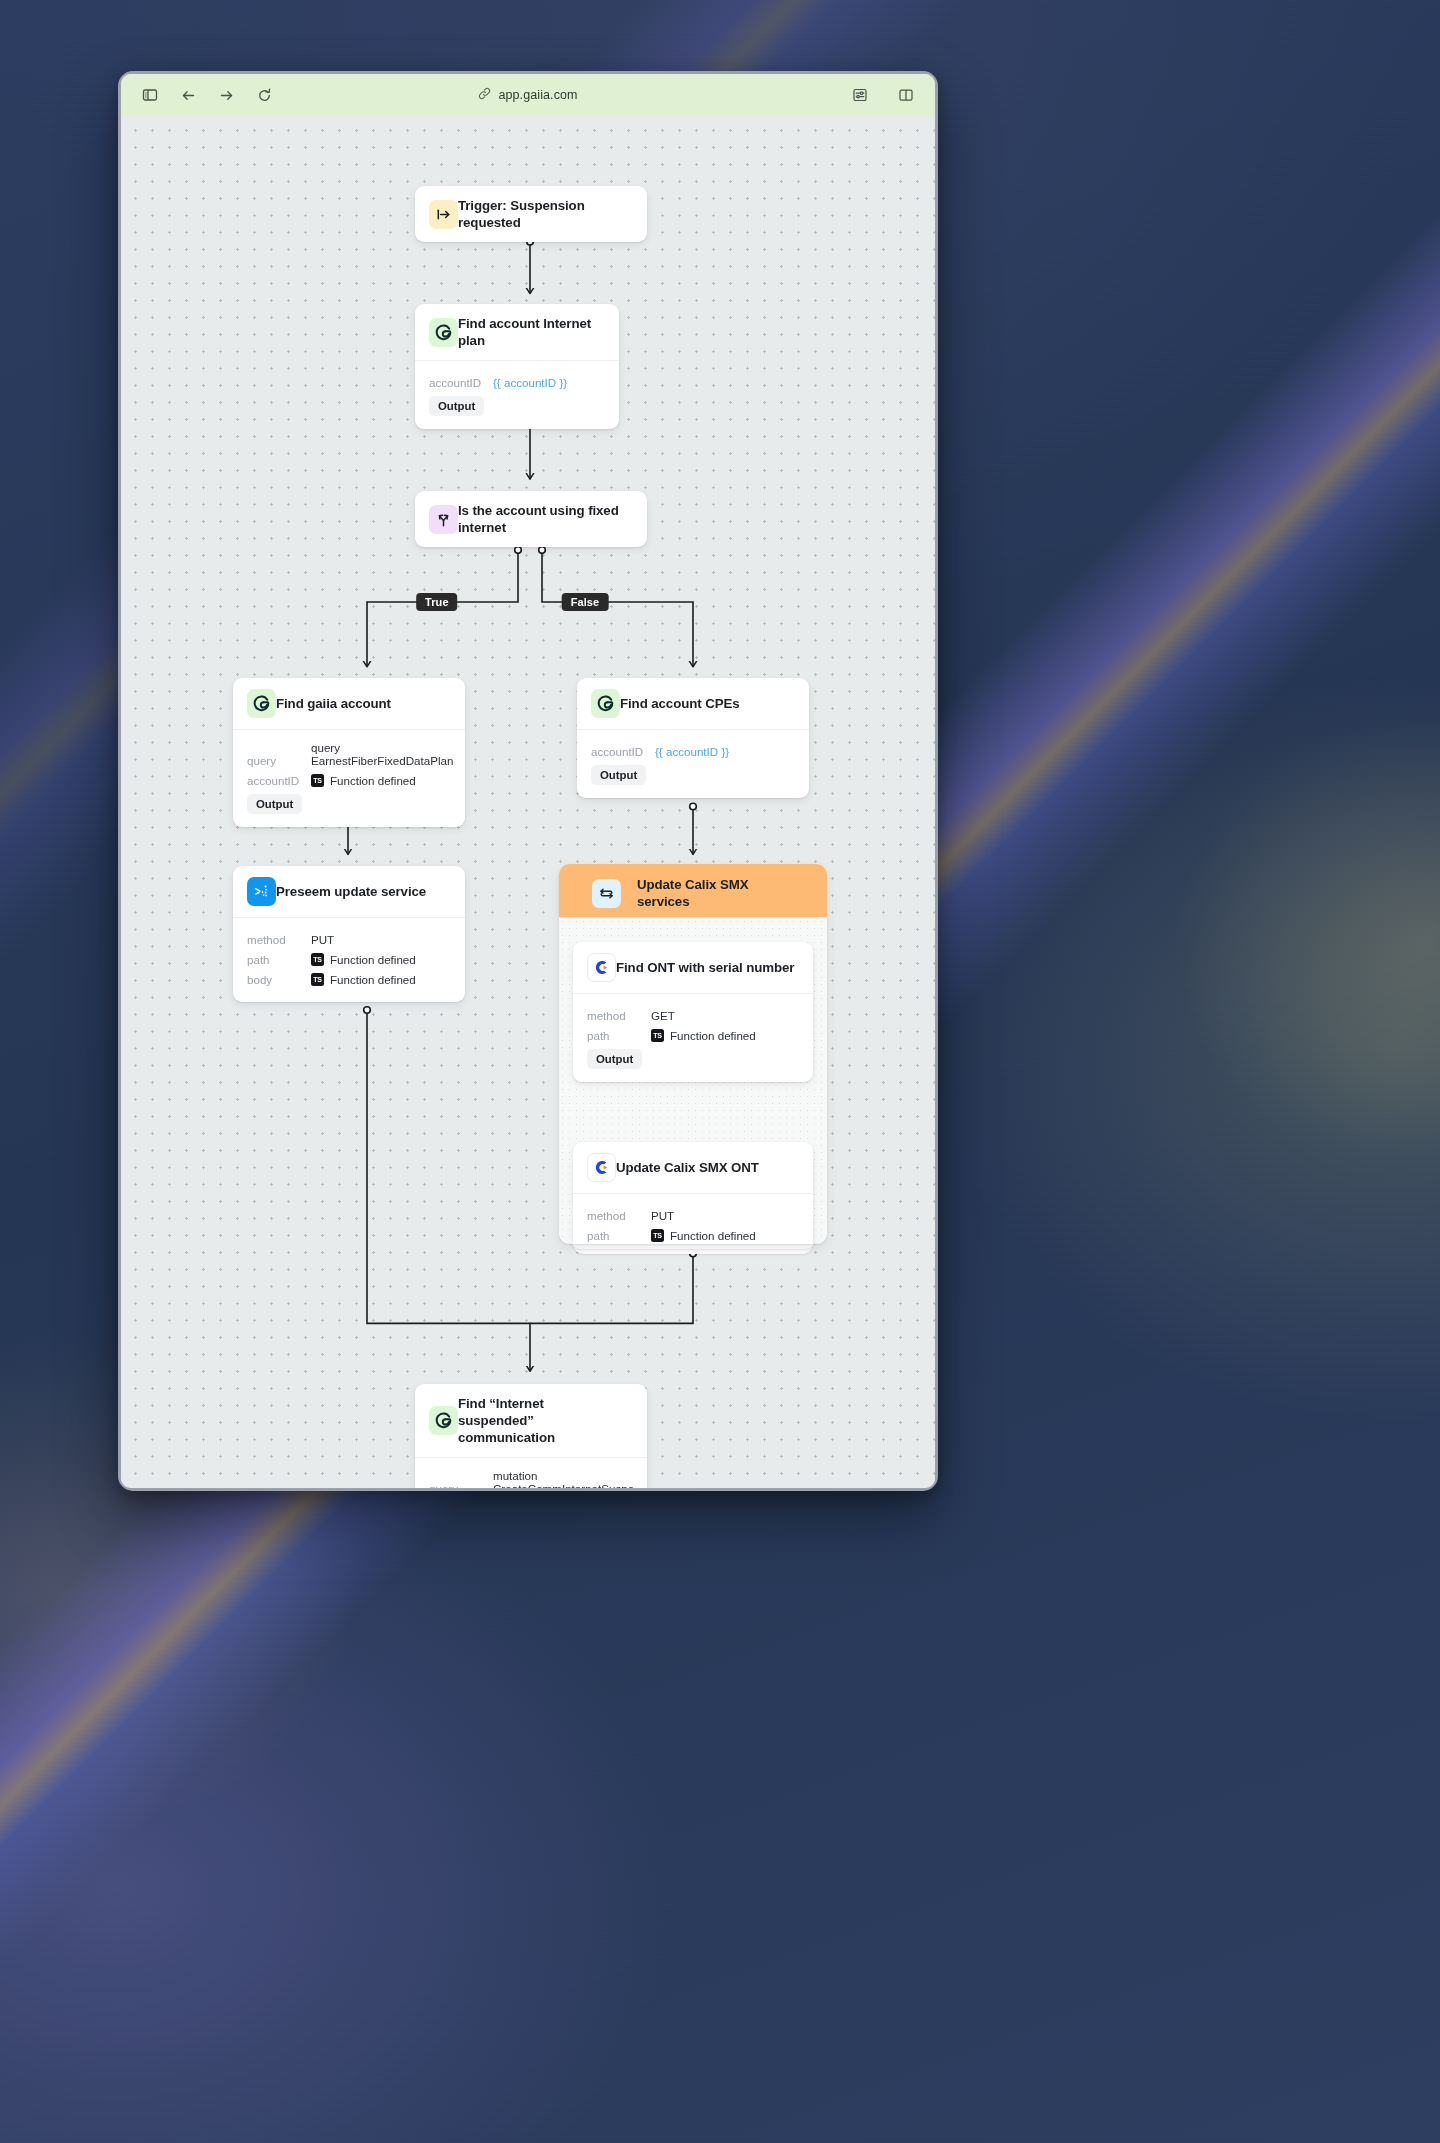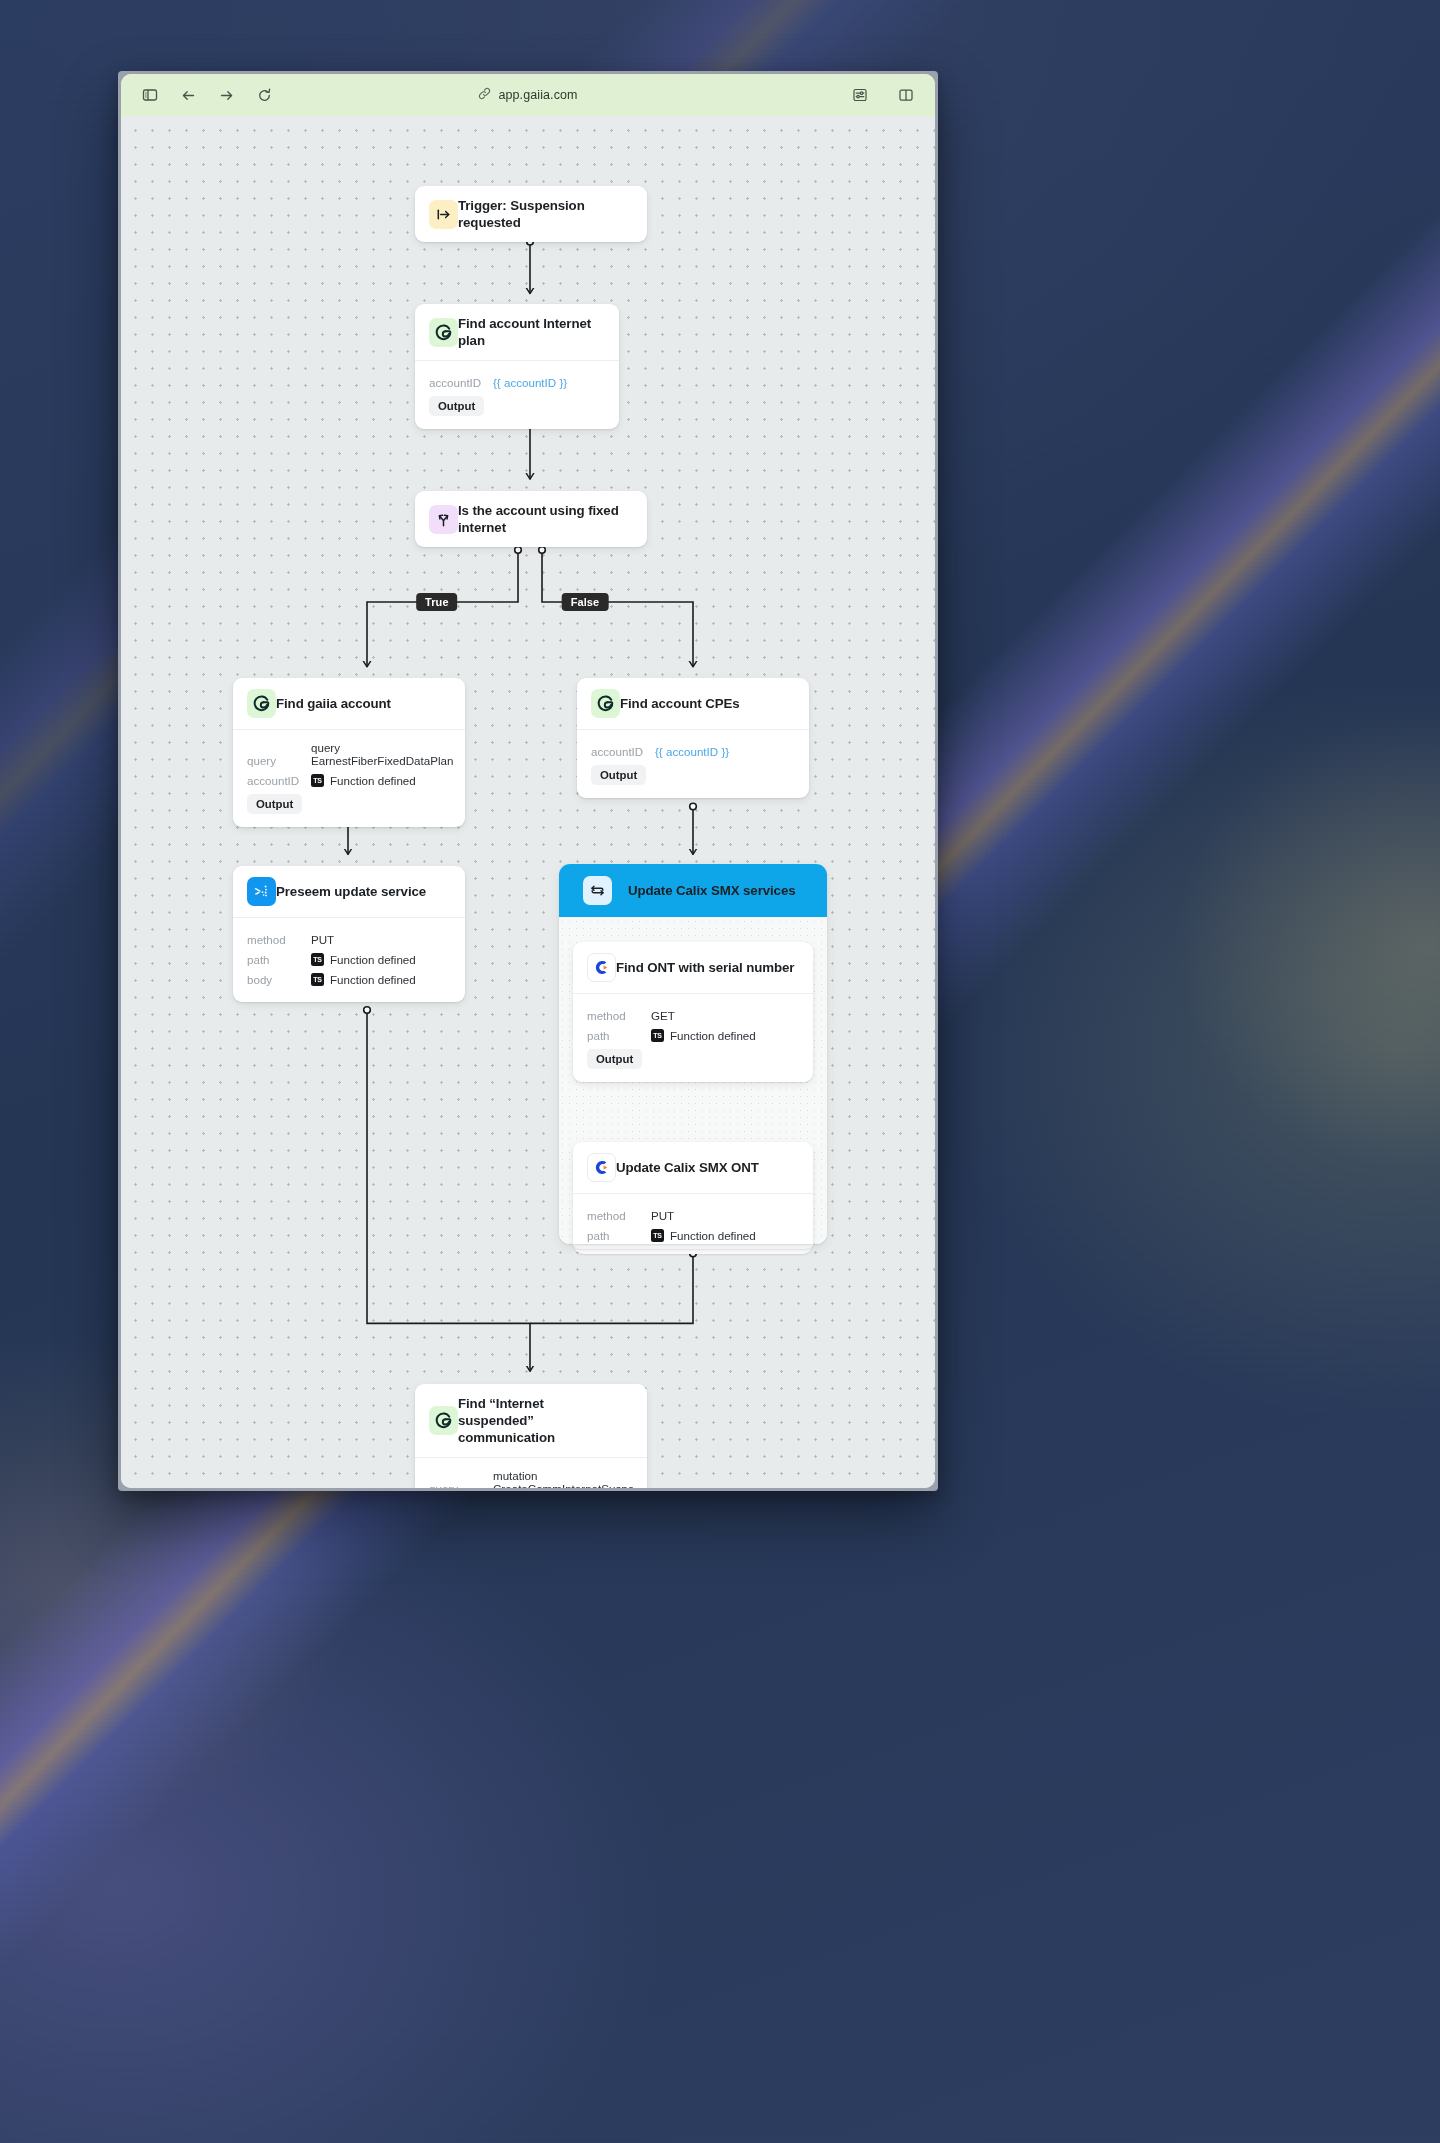--- a/index.html
+++ b/index.html
@@ -34,21 +34,21 @@
     content:""; position:absolute; inset:0; opacity:.16;
     background-image:
       repeating-linear-gradient(0deg, rgba(255,255,255,.07) 0 1px, rgba(0,0,0,0) 1px 2px),
       repeating-linear-gradient(90deg, rgba(255,255,255,.05) 0 1px, rgba(0,0,0,0) 1px 2px);
   }
 
   
   .browser {
     position: absolute;
     left: 118px; top: 71px; width: 820px; height: 1420px;
-    border-radius: 4px;
+    border-radius: 15px;
     background: #9aa0ac;
     padding: 3px;
     box-shadow: 0 28px 60px rgba(0,0,0,.40), 0 6px 18px rgba(0,0,0,.28);
   }
   .browser-inner {
     width: 100%; height: 100%;
     border-radius: 10px; overflow: hidden;
     background: #e8ebeb;
     display: flex; flex-direction: column;
   }
@@ -154,22 +154,22 @@
   .group .stack.s1 { bottom: -5px;  height: 26px; left: 11px; right: 11px; }
   .group-main {
     position: absolute; inset: 0;
     border-radius: 11px;
     background: #ffffff;
     box-shadow: 0 1px 2px rgba(16,24,40,.10), 0 4px 12px rgba(16,24,40,.07);
     overflow: hidden;
   }
   .group-head {
     display: flex; align-items: center; gap: 16px;
-    padding: 12px 24px;
-    background: #0ea5e9;
+    padding: 12px 33px;
+    background: #fdba74;
   }
   .group-canvas {
     position: absolute; left: 0; right: 0; top: 53px; bottom: 0;
     background-color: #f7f8f8;
     background-image: radial-gradient(circle, #d9dcdc .9px, rgba(0,0,0,0) 1px);
     background-size: 7px 7px;
     border-top: 1px solid #f0f1f2;
   }
 
   

